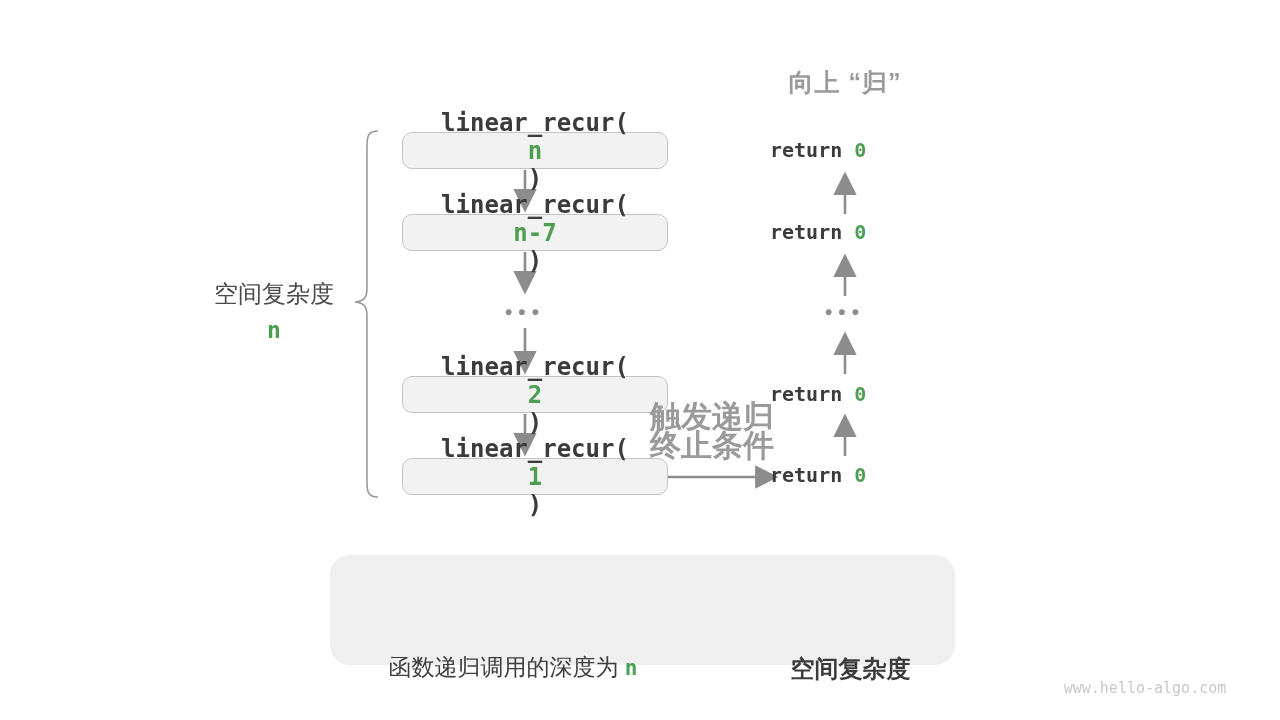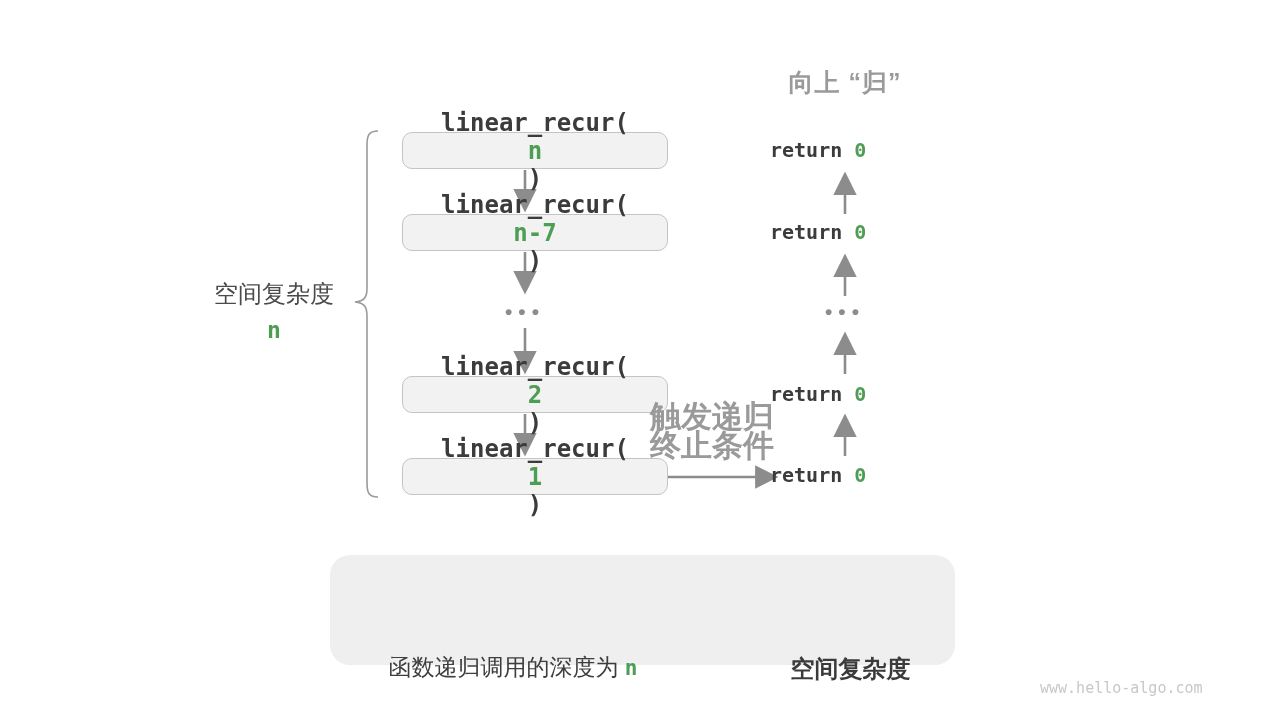--- a/index.html
+++ b/index.html
@@ -117,21 +117,21 @@
     text-align: center;
     line-height: 40px;
     white-space: pre;
   }
   .summary-right .title { font-size: 24px; font-weight: bold; color: #3b3b3b; text-align: center; }
 
   .watermark {
     left: 1040px;
     top: 679px;
     width: 210px;
-    text-align: left;
+    text-align: center;
     font-family: "DejaVu Sans Mono", monospace;
     font-size: 15px;
     color: #c8c8c8;
   }
 
   svg.overlay {
     position: absolute;
     left: 0; top: 0;
     width: 1280px; height: 720px;
     pointer-events: none;

